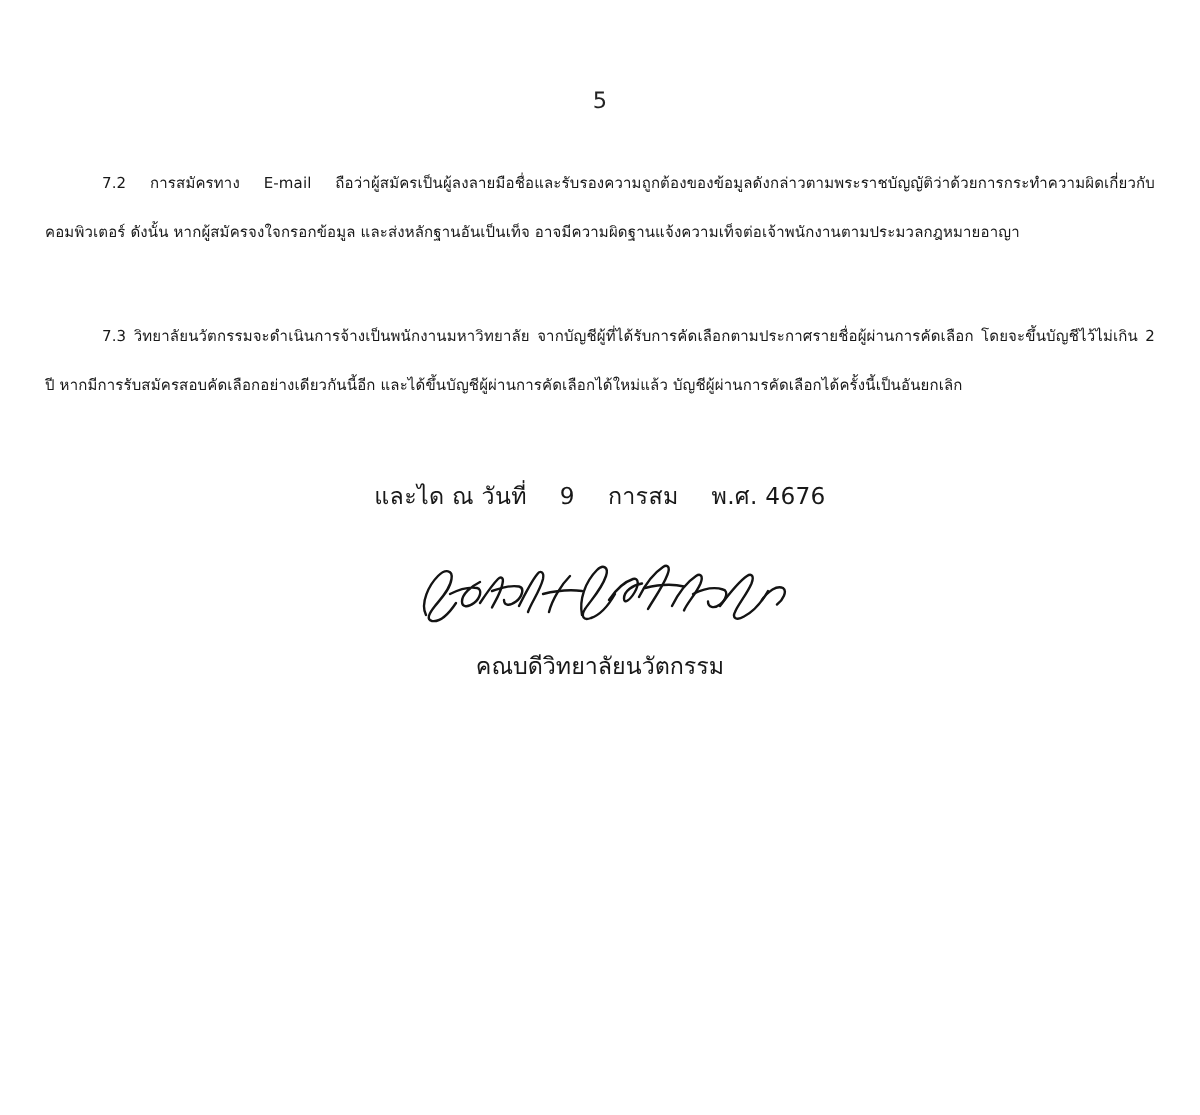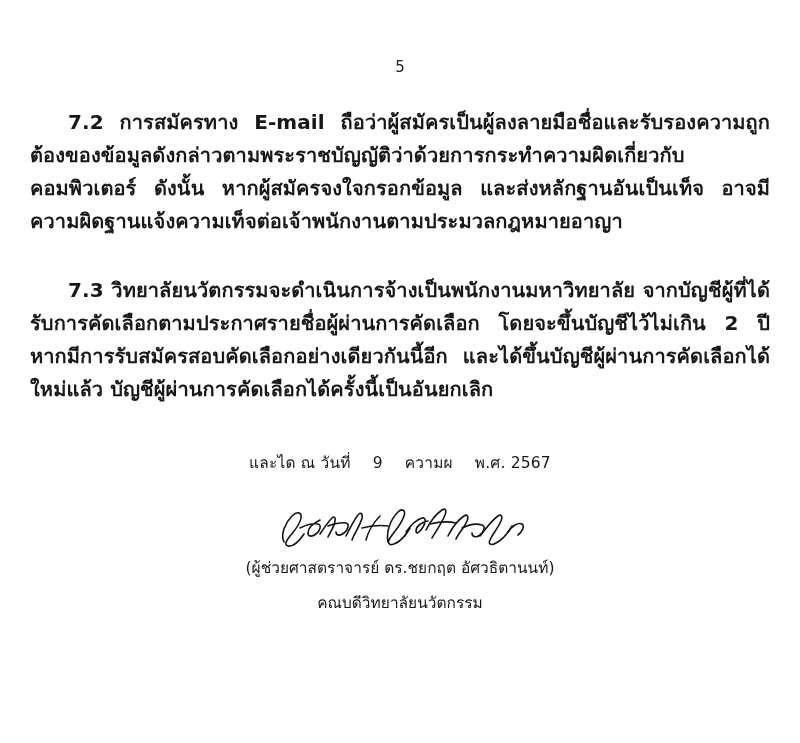--- a/index.html
+++ b/index.html
@@ -24,28 +24,27 @@
   .page-number {
     text-align: center;
     font-size: 15px;
     margin-top: 58px;
     color: #222;
   }
   .body-block {
     margin-top: 30px;
   }
   .para {
-    font-size: 20px;
+    font-size: 10px;
     line-height: 33px;
     color: #181818;
     text-align: justify;
     text-justify: inter-word;
     margin: 0 0 14px 0;
     letter-spacing: 0.1px;
-    font-weight: bold;
   }
   .para .indent {
     display: inline-block;
     width: 38px;
   }
   .para-spaced {
     margin-top: 36px;
   }
   .closing {
     margin-top: 44px;
@@ -91,21 +90,21 @@
   <div class="page-number">5</div>
 
   <div class="body-block">
     <p class="para"><span class="indent"></span><span>7.2 การสมัครทาง E-mail ถือว่าผู้สมัครเป็นผู้ลงลายมือชื่อและรับรองความถูกต้องของข้อมูลดังกล่าวตามพระราชบัญญัติว่าด้วยการกระทำความผิดเกี่ยวกับคอมพิวเตอร์ ดังนั้น หากผู้สมัครจงใจกรอกข้อมูล และส่งหลักฐานอันเป็นเท็จ อาจมีความผิดฐานแจ้งความเท็จต่อเจ้าพนักงานตามประมวลกฎหมายอาญา</span></p>
 
     <p class="para para-spaced"><span class="indent"></span><span>7.3 วิทยาลัยนวัตกรรมจะดำเนินการจ้างเป็นพนักงานมหาวิทยาลัย จากบัญชีผู้ที่ได้รับการคัดเลือกตามประกาศรายชื่อผู้ผ่านการคัดเลือก โดยจะขึ้นบัญชีไว้ไม่เกิน 2 ปี หากมีการรับสมัครสอบคัดเลือกอย่างเดียวกันนี้อีก และได้ขึ้นบัญชีผู้ผ่านการคัดเลือกได้ใหม่แล้ว บัญชีผู้ผ่านการคัดเลือกได้ครั้งนี้เป็นอันยกเลิก</span></p>
   </div>
 
   <div class="closing">
 
-    <div class="date-line"><span>และได ณ วันที่</span><span class="gap-sm"></span><span>9</span><span class="gap-sm"></span><span>ความผ</span><span class="gap-sm"></span><span>พ.ศ.</span> <span>2567</span></div>
+    <div class="date-line"><span>และได ณ วันที่</span><span class="gap-sm"></span><span>9</span><span class="gap-sm"></span><span>การสม</span><span class="gap-sm"></span><span>พ.ศ.</span> <span>4676</span></div>
 
     <div class="signature-wrap">
       <svg class="signature" viewBox="0 0 260 54">
         <g fill="none" stroke="#141414" stroke-width="1.6" stroke-linecap="round" stroke-linejoin="round">
           <path d="M14 44 C10 36 16 24 22 18 C27 13 32 14 31 20 C30 27 24 33 20 38 C16 43 14 47 18 48 C24 49 30 42 34 36"></path>
           <path d="M30 30 C36 27 42 25 48 26 C52 27 50 33 46 36 C42 39 38 39 38 35 C38 30 44 25 50 22"></path>
           <path d="M50 36 C54 30 58 24 62 20 C64 18 66 19 65 23 C64 29 60 35 58 39"></path>
           <path d="M58 28 C64 26 70 24 76 25 C80 26 78 32 74 35 C70 38 66 38 66 34"></path>
           <path d="M76 38 C80 30 84 22 88 17 C90 14 93 15 92 20 C90 28 84 36 82 42"></path>
           <path d="M96 42 C98 34 104 24 110 18"></path>
@@ -115,17 +114,16 @@
           <path d="M156 32 C160 24 166 16 172 12 C175 10 177 12 175 17 C172 25 166 33 162 40"></path>
           <path d="M160 26 C168 24 178 23 186 25"></path>
           <path d="M178 38 C182 30 188 22 194 18 C197 16 199 18 197 23 C194 30 188 36 186 41"></path>
           <path d="M192 30 C198 27 206 25 212 27 C216 28 214 34 210 37 C206 40 202 39 202 35"></path>
           <path d="M210 38 C216 30 222 22 228 18 C231 16 233 18 231 23 C228 30 222 37 220 42 C218 46 221 48 226 45 C232 42 238 35 242 28"></path>
           <path d="M238 34 C242 28 248 24 252 26 C255 28 252 34 248 37"></path>
         </g>
       </svg>
     </div>
 
-    <div class="name-line">(ผู้ช่วยศาสตราจารย์ ดร.ชยกฤต  อัศวธิตานนท์)</div>
     <div class="title-line">คณบดีวิทยาลัยนวัตกรรม</div>
   </div>
 
 </div>
 
 </body></html>

